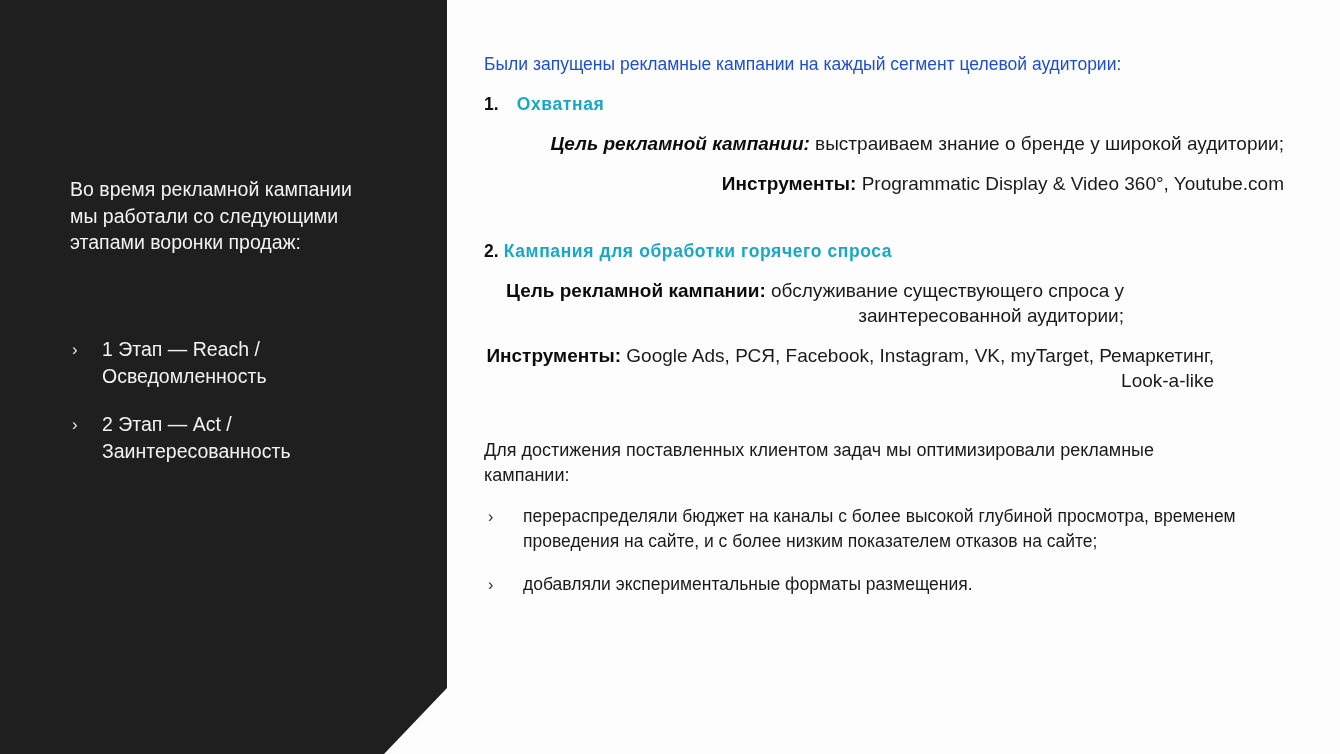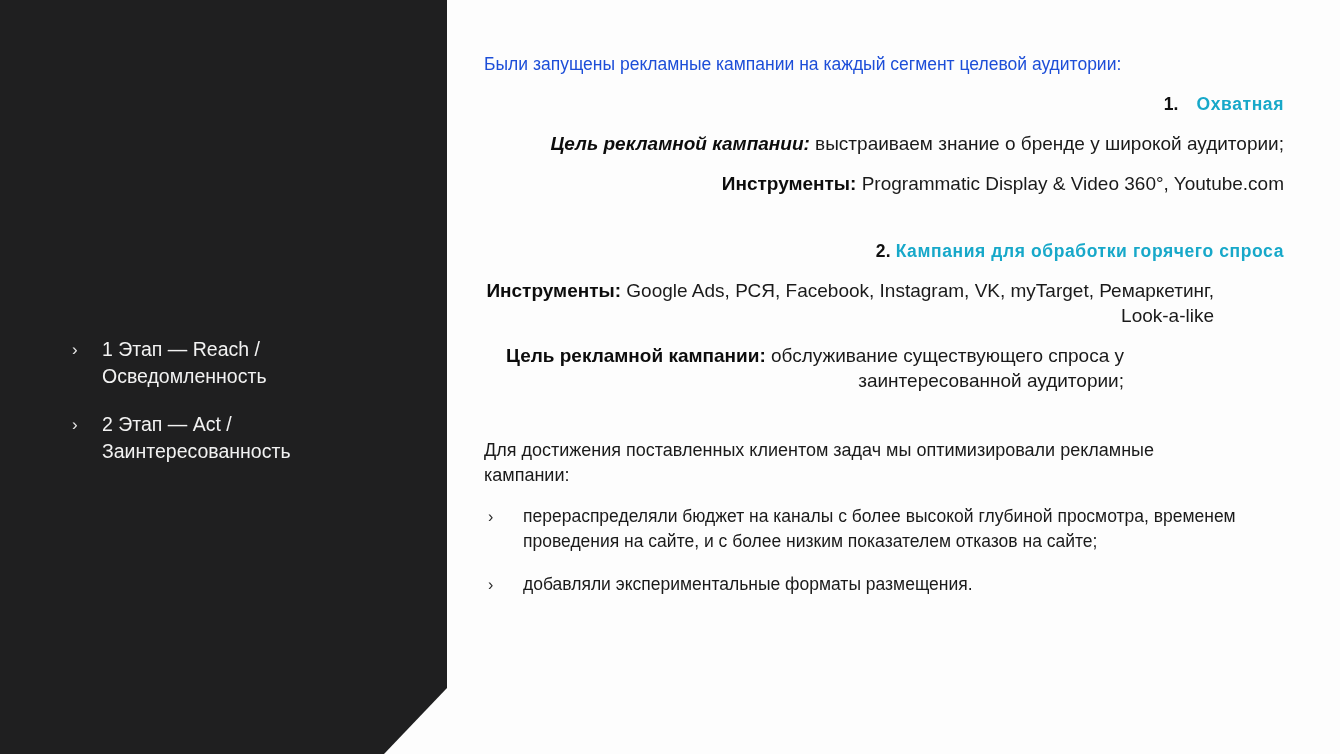--- a/index.html
+++ b/index.html
@@ -93,21 +93,20 @@
     color: #1d4ed8;
     margin: 0 0 18px 0;
   }
 
   .sec-head {
     font-size: 17.5px;
     font-weight: bold;
     margin: 0 0 16px 0;
     color: #101010;
     letter-spacing: 0.1px;
-    text-align: right;
   }
   .sec-head .num {
     color: #101010;
   }
   .sec-head .accent {
     color: #17a8c9;
     letter-spacing: 0.6px;
   }
   .sec-head.first .accent {
     margin-left: 18px;
@@ -158,20 +157,21 @@
   }
 </style>
 </head>
 <body>
 
 <div class="slide">
 
   <div class="left-panel"></div>
 
 
+  <div class="panel-intro">Во время рекламной кампании мы работали со следующими этапами воронки продаж:</div>
 
   <div class="panel-list">
 
     <div class="panel-li">
       <span class="chev">›</span>
       <span>1 Этап — </span><b>Reach</b><span> / Осведомленность</span>
     </div>
 
     <div class="panel-li">
       <span class="chev">›</span>
@@ -196,26 +196,26 @@
       <span class="lbl">Инструменты:</span><span> Programmatic Display &amp; Video 360°, Youtube.com</span>
     </p>
 
     <div class="gap-lg"></div>
 
     <div class="sec-head">
       <span class="num">2.</span>
       <span class="accent">Кампания для обработки горячего спроса</span>
     </div>
 
+    <p class="row" style="width:640px">
+      <span class="lbl">Цель рекламной кампании:</span><span> обслуживание существующего спроса у заинтересованной аудитории;</span>
+    </p>
+
     <p class="row" style="width:730px">
       <span class="lbl">Инструменты:</span><span> Google Ads, РСЯ, Facebook, Instagram, VK, myTarget, Ремаркетинг, Look-a-like</span>
-    </p>
-
-    <p class="row" style="width:640px">
-      <span class="lbl">Цель рекламной кампании:</span><span> обслуживание существующего спроса у заинтересованной аудитории;</span>
     </p>
 
     <div class="gap-lg"></div>
 
     <p class="para">Для достижения поставленных клиентом задач мы оптимизировали рекламные кампании:</p>
 
     <div class="bullets">
       <div class="bullet">
         <span class="chev">›</span>
         <span>перераспределяли бюджет на каналы с более высокой глубиной просмотра, временем проведения на сайте, и с более низким показателем отказов на сайте;</span>

